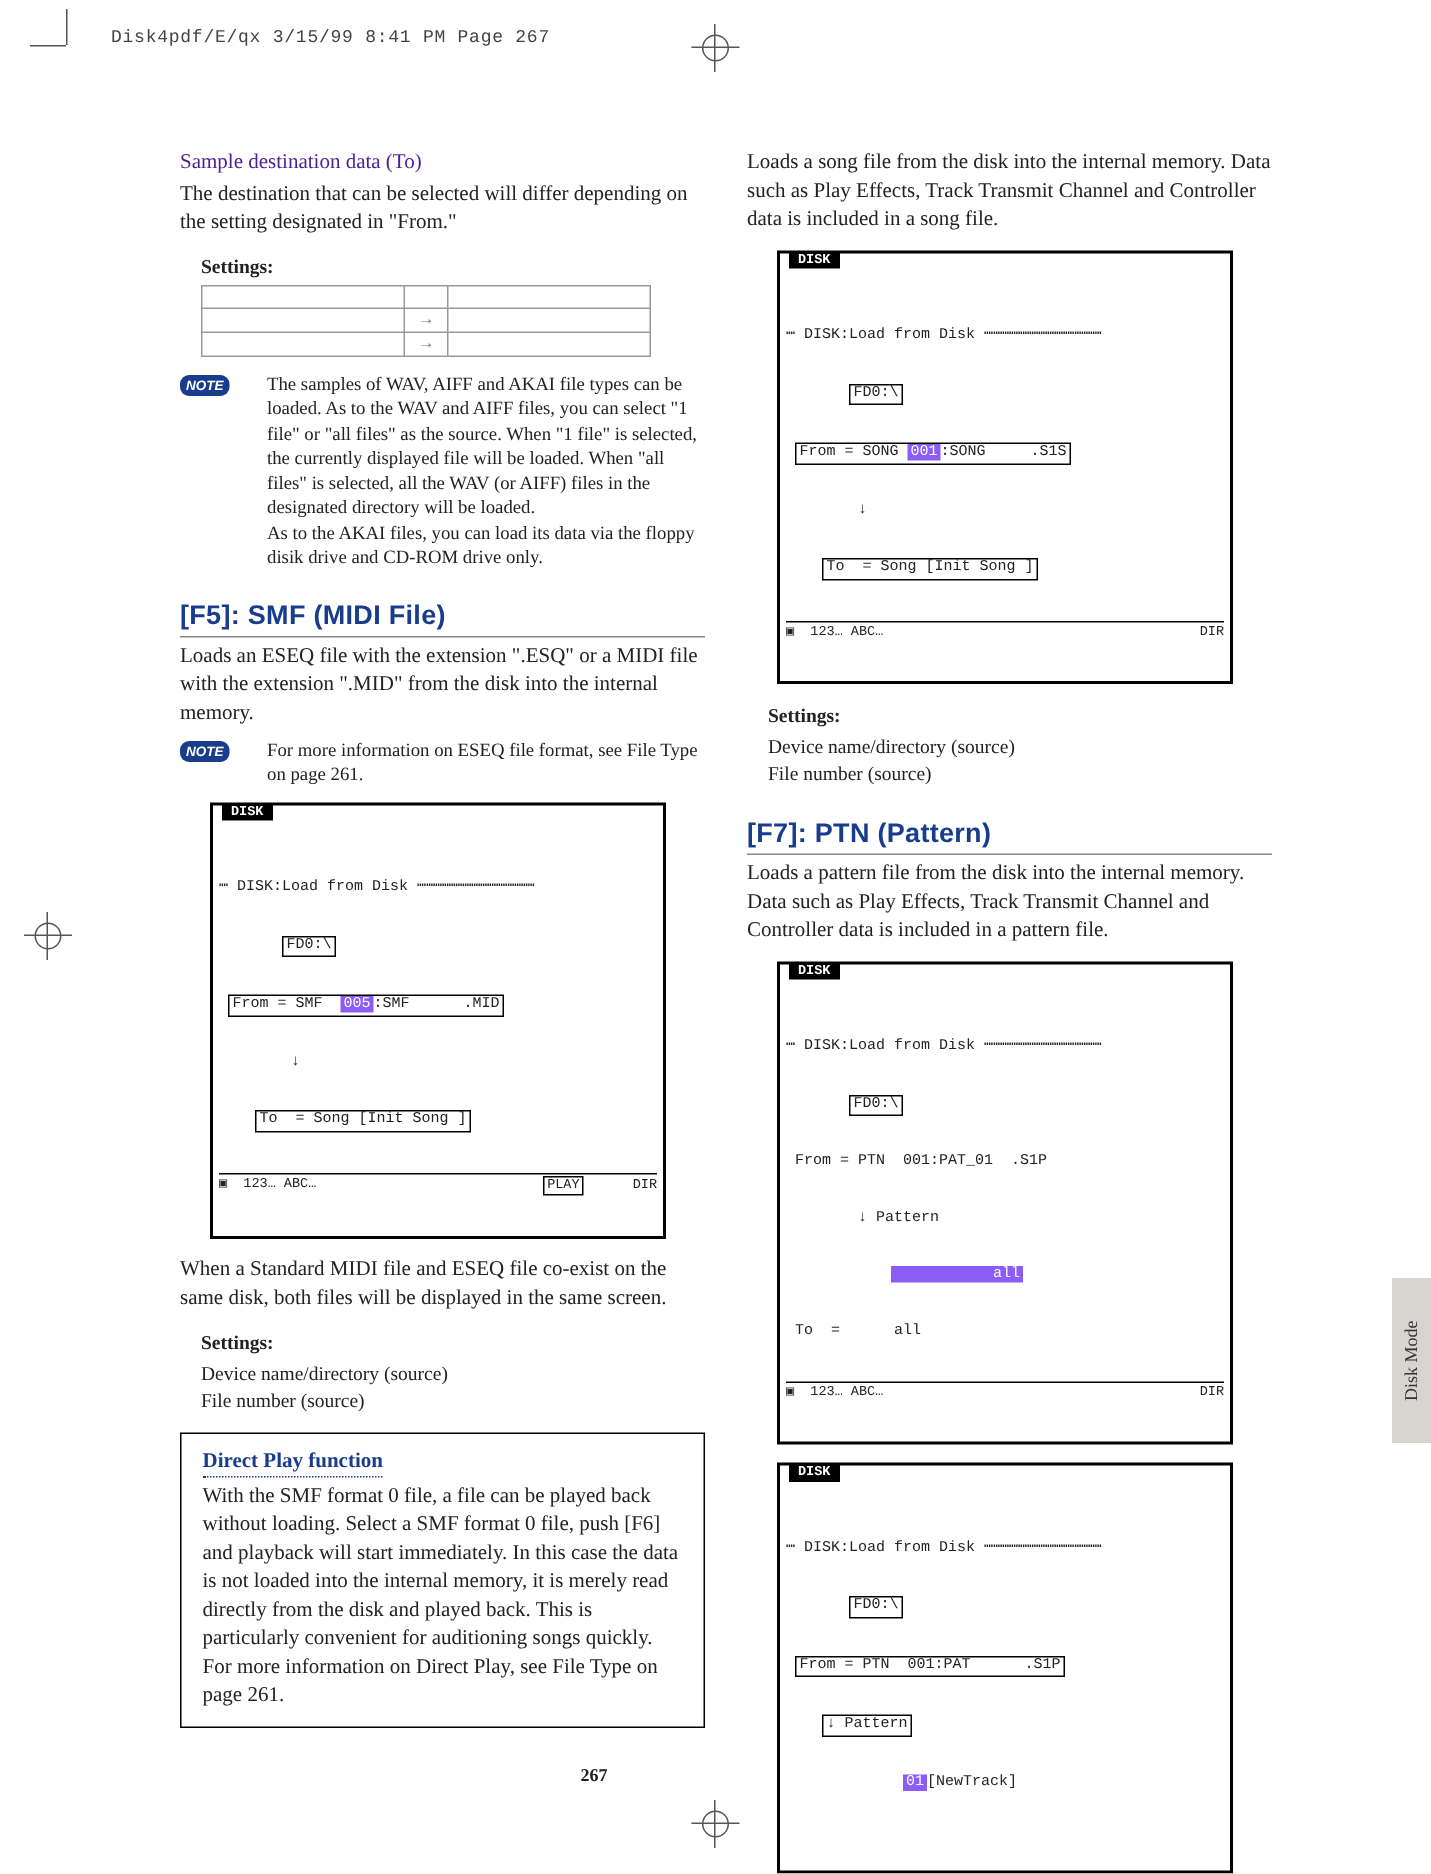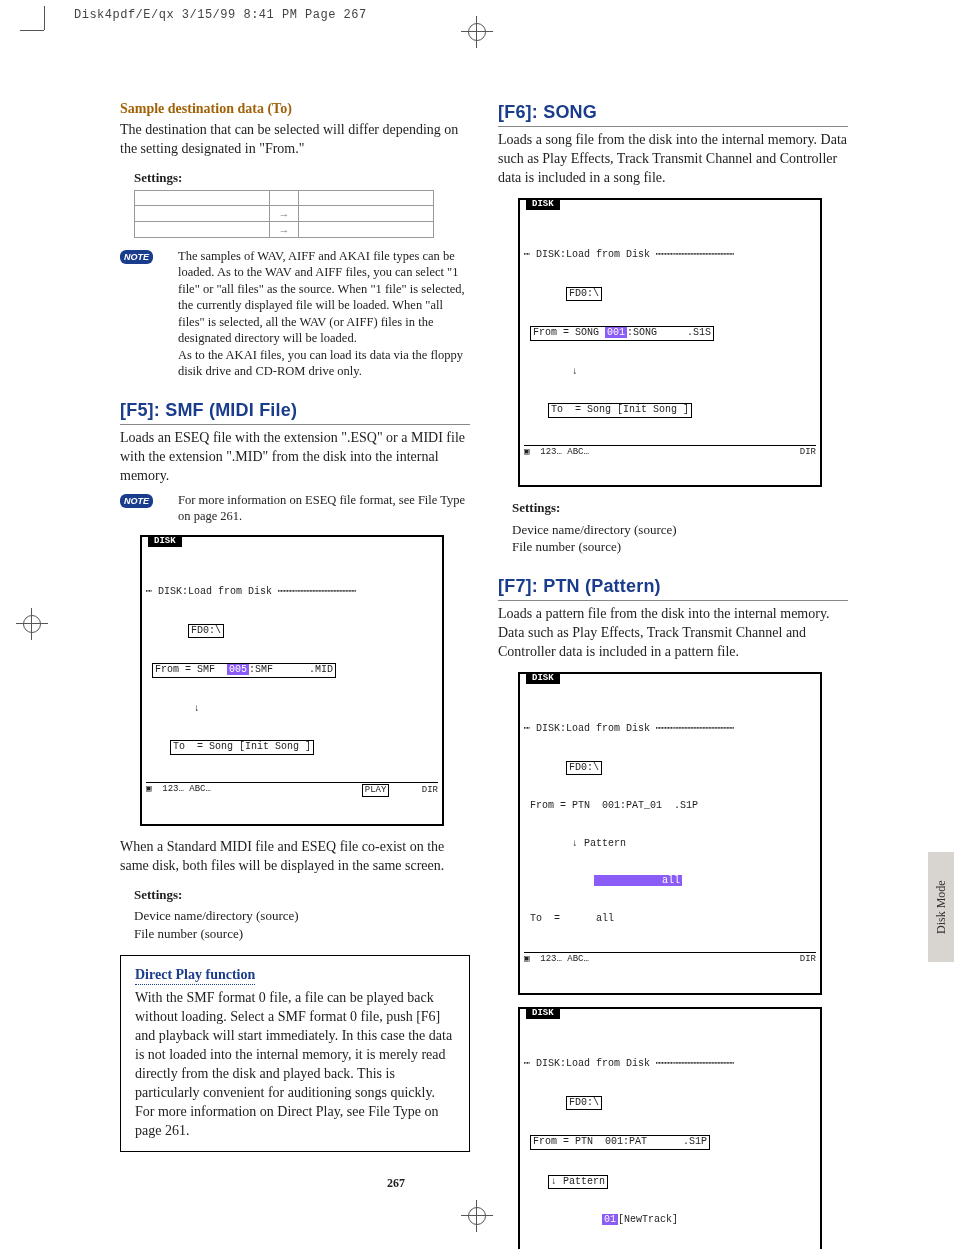--- a/index.html
+++ b/index.html
@@ -8,21 +8,21 @@
     font-family: Georgia, 'Times New Roman', serif;
     background: #fff;
     color: #222;
     width: 954px;
     height: 1249px;
     position: relative;
     overflow: hidden;
   }
   .header-strip {
     position: absolute;
-    top: 8px;
+    top: 18px;
     left: 74px;
     font-family: 'Courier New', monospace;
     font-size: 12px;
     letter-spacing: 0.5px;
     color: #444;
   }
   .crop-mark {
     position: absolute;
     width: 30px;
     height: 30px;
@@ -65,22 +65,22 @@
     width: 730px;
     display: flex;
     gap: 28px;
   }
   .col {
     width: 350px;
     font-size: 14px;
     line-height: 1.35;
   }
   .h-blue {
-    color: #a16207;
-    font-weight: bold;
+    color: #4c1d95;
+    font-weight: normal;
     font-family: Georgia, serif;
     font-size: 14px;
     margin: 0 0 2px 0;
   }
   .h-sec {
     color: #1a3c8c;
     font-family: Arial, Helvetica, sans-serif;
     font-weight: 900;
     font-size: 18px;
     letter-spacing: 0.2px;
@@ -292,21 +292,20 @@
     <div class="settings-body" style="white-space:pre-line">Device name/directory (source)
 File number (source)</div>
 
     <div class="callout-box">
       <div class="dotted-head">Direct Play function</div>
       <div>With the SMF format 0 file, a file can be played back without loading. Select a SMF format 0 file, push [F6] and playback will start immediately. In this case the data is not loaded into the internal memory, it is merely read directly from the disk and played back. This is particularly convenient for auditioning songs quickly. For more information on Direct Play, see File Type on page 261.</div>
     </div>
   </div>
 
   <div class="col">
-    <div class="h-sec" style="margin-top:0">[F6]: SONG</div>
     <p>Loads a song file from the disk into the internal memory. Data such as Play Effects, Track Transmit Channel and Controller data is included in a song file.</p>
 
     <div class="lcd">
       <span class="tab">DISK</span>
       <span class="row" style="margin-top:8px">┉ <span>DISK:Load from Disk</span> ┉┉┉┉┉┉┉┉┉┉┉┉┉</span>
       <span class="row">       <span class="boxed">FD0:\</span></span>
       <span class="row"> <span class="boxed"><span>From = SONG </span><span class="inv">001</span><span>:SONG     .S1S</span></span></span>
       <span class="row">        ↓</span>
       <span class="row">    <span class="boxed">To  = Song [Init Song ]</span></span>
       <div class="bar">

